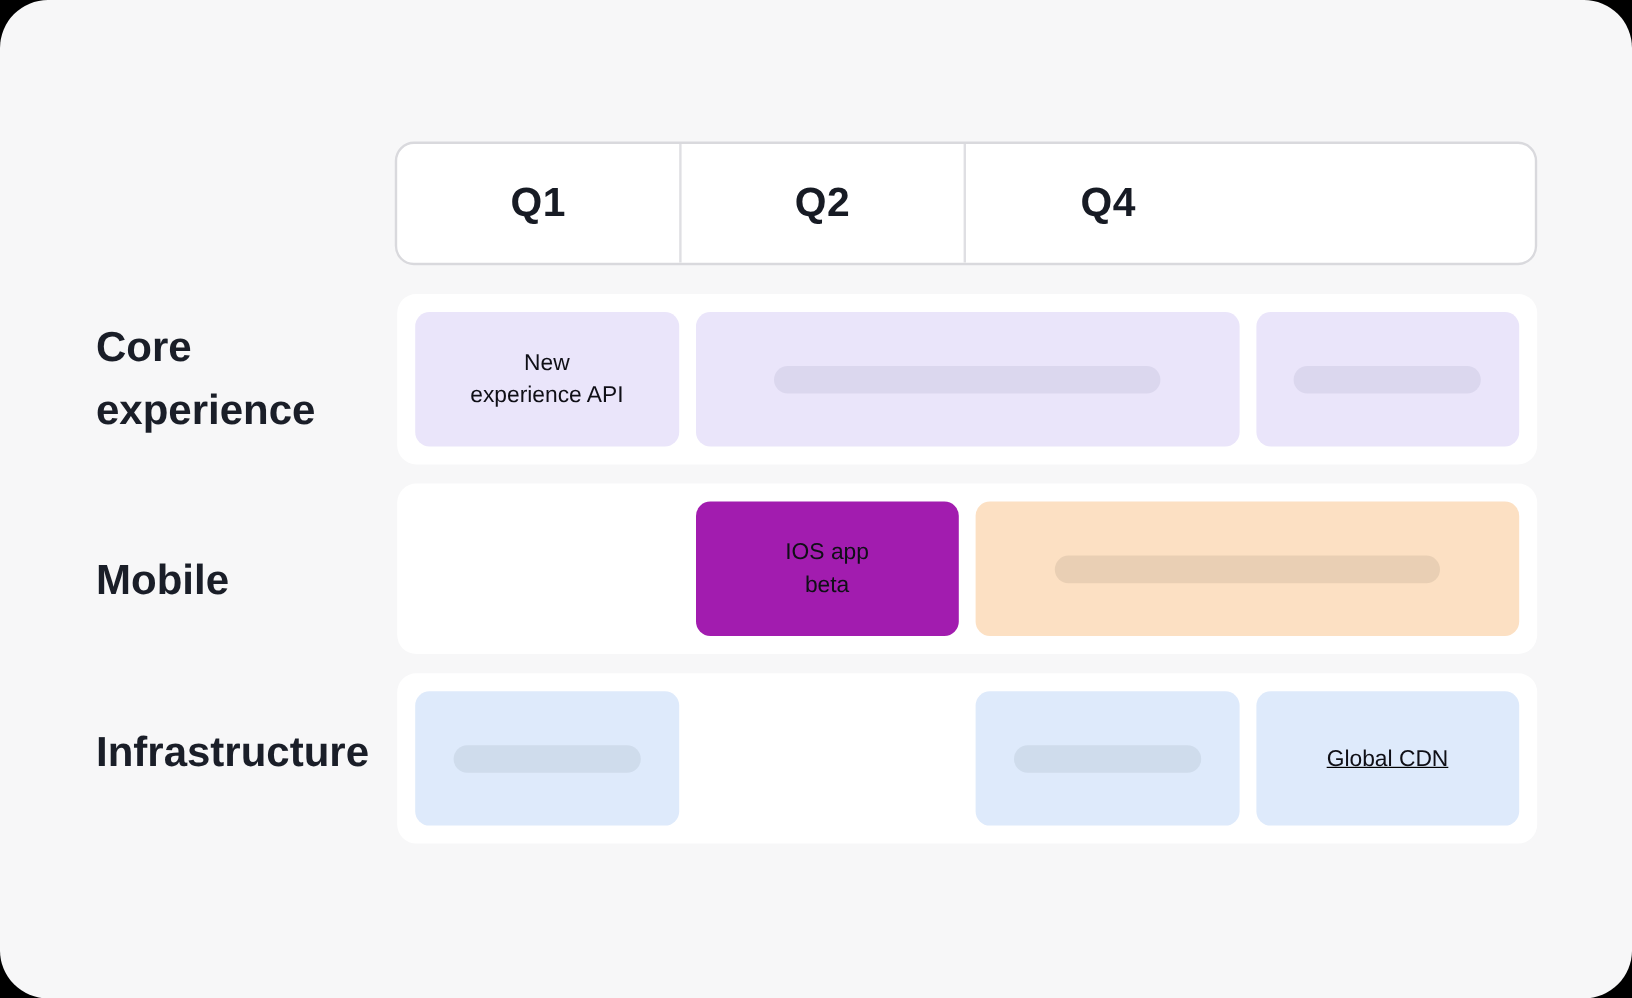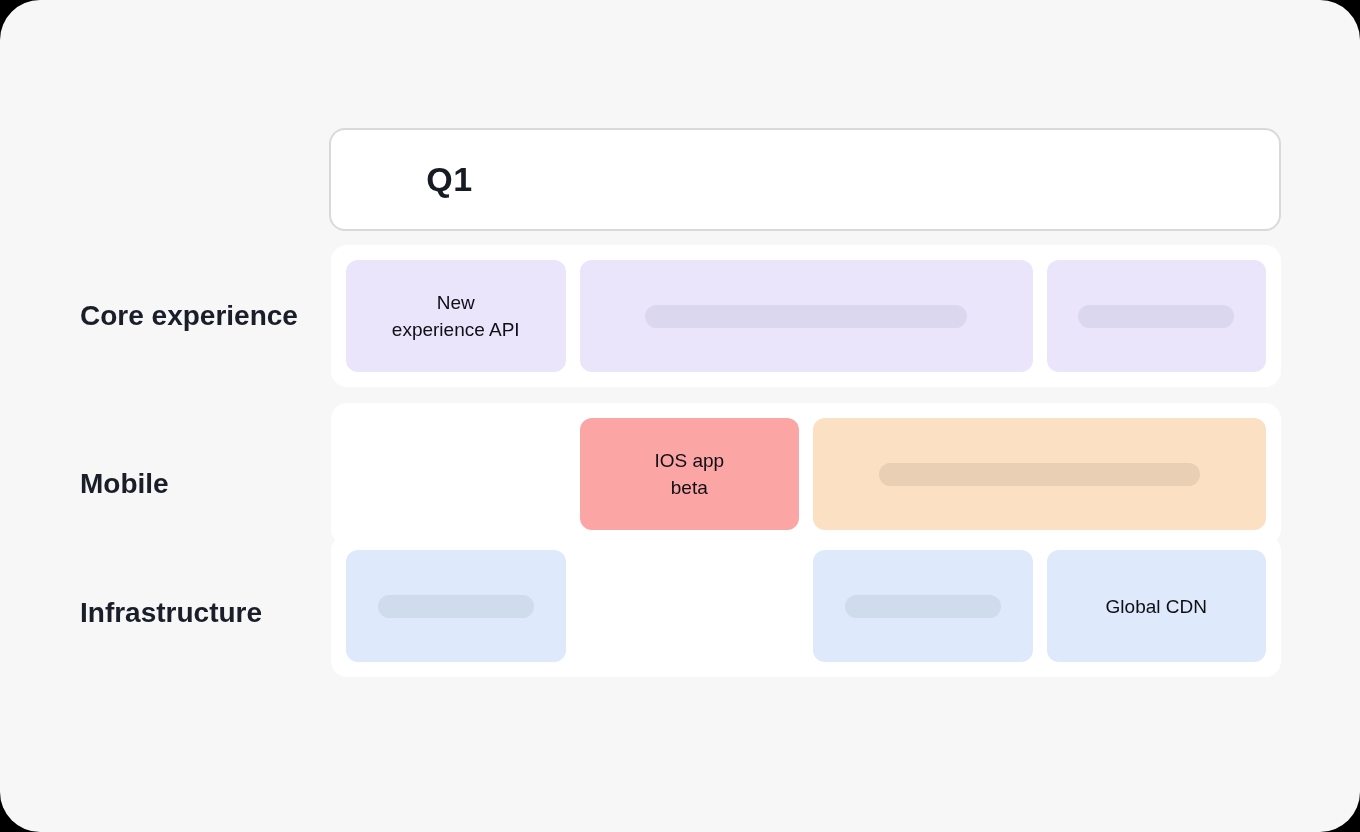--- a/index.html
+++ b/index.html
@@ -11,21 +11,21 @@
   .canvas {
     position: relative;
     width: 1360px; height: 832px;
     background: #F7F7F8;
     border-radius: 40px;
     overflow: hidden;
   }
   
   .quarter-header {
     position: absolute;
-    left: 329px; top: 128px;
+    left: 329px; top: 118px;
     width: 952px; height: 103px;
     background: #FFFFFF;
     border: 2px solid #D9D9DD;
     border-radius: 16px;
     display: grid;
     grid-template-columns: repeat(4, 1fr);
     overflow: hidden;
   }
   .quarter-cell {
     display: flex; align-items: center; justify-content: center;
@@ -34,21 +34,21 @@
   .quarter-cell:last-child { border-right: none; }
   .quarter-label {
     font-size: 34px; font-weight: bold; color: #171B24;
     letter-spacing: 0.5px;
   }
   
   .row-label {
     position: absolute;
     left: 80px; width: 225px; height: 142px;
     display: flex; align-items: center;
-    font-size: 28px; font-weight: bold; color: #1A1E28;
+    font-size: 35px; font-weight: bold; color: #1A1E28;
     line-height: 52px;
   }
   
   .row-track {
     position: absolute;
     left: 331px; width: 950px; height: 142px;
     background: #FFFFFF;
     border-radius: 16px;
     padding: 15px;
     display: grid;
@@ -69,47 +69,53 @@
   }
 </style>
 </head>
 <body>
 
 <div class="canvas">
   <div class="quarter-header" id="quarter-header">
       <div class="quarter-cell">
         <span class="quarter-label">Q1</span>
       </div>
+      <div class="quarter-cell">
+        <span class="quarter-label">Q2</span>
+      </div>
+      <div class="quarter-cell">
+        <span class="quarter-label">Q4</span>
+      </div>
     </div>
   <div id="rows-root">
       <div class="row-label" style="top: 245px;">Core experience</div>
       <div class="row-track" style="top: 245px;">
         <div class="roadmap-block" style="grid-column: 1 / span 1; background: rgb(234, 229, 250);">
           <div class="block-line">New</div>
           <div class="block-line">experience API</div>
         </div>
         <div class="roadmap-block" style="grid-column: 2 / span 2; background: rgb(234, 229, 250);">
           <div class="placeholder-pill" style="background: rgb(219, 215, 238);"></div>
         </div>
         <div class="roadmap-block" style="grid-column: 4 / span 1; background: rgb(234, 229, 250);">
           <div class="placeholder-pill" style="background: rgb(219, 215, 238);"></div>
         </div>
       </div>
       <div class="row-label" style="top: 413px;">Mobile</div>
       <div class="row-track" style="top: 403px;">
-        <div class="roadmap-block" style="grid-column: 2 / span 1; background: #fca5a5;">
+        <div class="roadmap-block" style="grid-column: 2 / span 1; background: #a21caf;">
           <div class="block-line">IOS app</div>
           <div class="block-line">beta</div>
         </div>
         <div class="roadmap-block" style="grid-column: 3 / span 2; background: rgb(252, 224, 195);">
           <div class="placeholder-pill" style="background: rgb(233, 207, 180);"></div>
         </div>
       </div>
-      <div class="row-label" style="top: 542px;">Infrastructure</div>
-      <div class="row-track" style="top: 535px;">
+      <div class="row-label" style="top: 556px;">Infrastructure</div>
+      <div class="row-track" style="top: 561px; text-decoration: underline;">
         <div class="roadmap-block" style="grid-column: 1 / span 1; background: rgb(222, 234, 251);">
           <div class="placeholder-pill" style="background: rgb(207, 220, 236);"></div>
         </div>
         <div class="roadmap-block" style="grid-column: 3 / span 1; background: rgb(222, 234, 251);">
           <div class="placeholder-pill" style="background: rgb(207, 220, 236);"></div>
         </div>
         <div class="roadmap-block" style="grid-column: 4 / span 1; background: rgb(222, 234, 251);">
           <div class="block-line">Global CDN</div>
         </div>
       </div>

